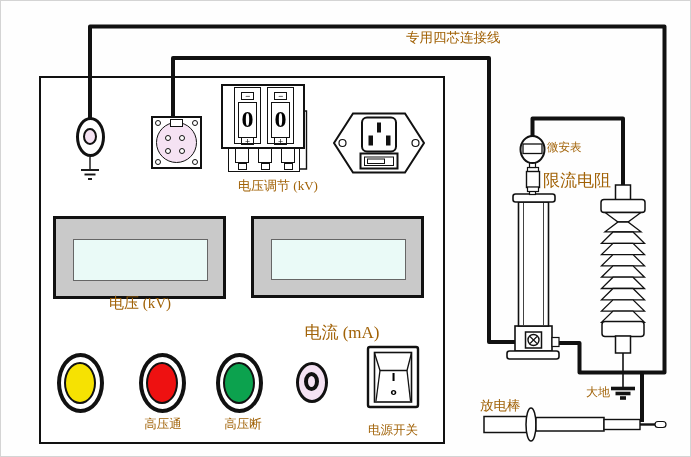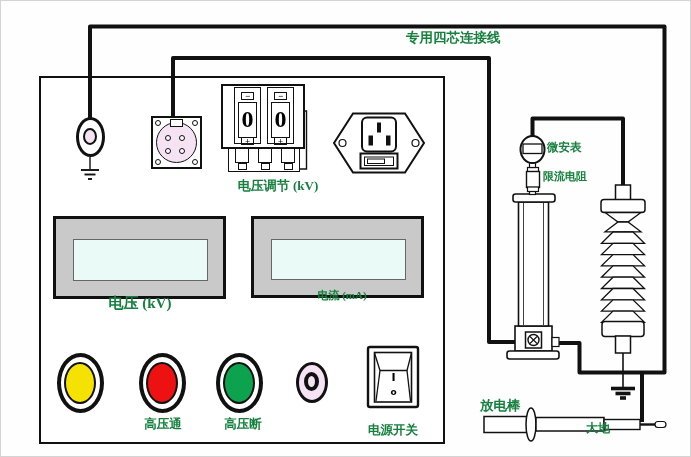--- a/index.html
+++ b/index.html
@@ -1,19 +1,19 @@
 <!DOCTYPE html>
 <html><head>
 <meta charset="utf-8">
 <style>
   html,body{margin:0;padding:0;background:#fff;}
   *{box-sizing:border-box;}
   .canvas{position:relative;width:691px;height:457px;background:#fefefe;border:1px solid #d4d4d4;overflow:hidden;
           font-family:"Liberation Serif","DejaVu Serif",serif;color:#000;}
-  .lbl{position:absolute;font-weight:bold;white-space:nowrap;text-align:center;color:#15803d;z-index:5;
+  .lbl{position:absolute;font-weight:normal;white-space:nowrap;text-align:center;color:#a16207;z-index:5;
        font-family:"Liberation Serif","DejaVu Serif",serif;}
   .panel{position:absolute;left:38px;top:75px;width:406px;height:368px;border:2px solid #111;background:#fff;z-index:1;}
   svg.layer{position:absolute;left:0;top:0;z-index:2;pointer-events:none;}
   .comp{position:absolute;z-index:3;}
   
   .gterm{left:75px;top:116px;width:29px;height:40px;border:3px solid #111;border-radius:50%;background:#fff;}
   .gterm-in{position:absolute;left:4px;top:8px;width:14px;height:17px;border:2px solid #111;border-radius:50%;}
   
   .mf{left:150px;top:115px;width:51px;height:53px;border:2px solid #111;background:#fff;}
   .mf .screw{position:absolute;width:6px;height:6px;border:1.2px solid #111;border-radius:50%;background:#fff;}
@@ -201,23 +201,23 @@
 
   <div class="comp knob" style="background-color: rgb(245, 226, 243);">
     <div class="in" style="background-color: rgb(245, 226, 243);"></div>
   </div>
 
   <div class="swmark" style="left:386px;top:370px;width:13px;font-size:11px;">I</div>
   <div class="swmark" style="left:386px;top:386px;width:13px;font-size:9px;">o</div>
 
   <div class="lbl" style="left:212px;top:176px;width:130px;font-size:13px;">电压调节 (kV)</div>
   <div class="lbl" style="left:59px;top:293px;width:160px;font-size:15px;">电压 (kV)</div>
-  <div class="lbl" style="left:261px;top:287px;width:160px;font-size:11px;">电流 (mA)</div>
+  <div class="lbl" style="left:261px;top:320px;width:160px;font-size:17px;">电流 (mA)</div>
   <div class="lbl" style="left:192px;top:415px;width:100px;font-size:12.5px;">高压断</div>
   <div class="lbl" style="left:112px;top:415px;width:100px;font-size:12.5px;">高压通</div>
   <div class="lbl" style="left:342px;top:421px;width:100px;font-size:12.5px;">电源开关</div>
   <div class="lbl" style="left:405px;top:28px;width:160px;font-size:13.5px;text-align:left;">专用四芯连接线</div>
   <div class="lbl" style="left:546px;top:139px;font-size:11.5px;text-align:left;">微安表</div>
-  <div class="lbl" style="left:542px;top:168px;font-size:11px;text-align:left;">限流电阻</div>
-  <div class="lbl" style="left:585px;top:383px;font-size:12px;text-align:right;margin-top:36px;">大地</div>
+  <div class="lbl" style="left:542px;top:168px;font-size:17px;text-align:left;">限流电阻</div>
+  <div class="lbl" style="left:585px;top:383px;font-size:12px;text-align:right;">大地</div>
   <div class="lbl" style="left:479px;top:396px;font-size:13.5px;text-align:right;">放电棒</div>
 
 </div>
 
 </body></html>

